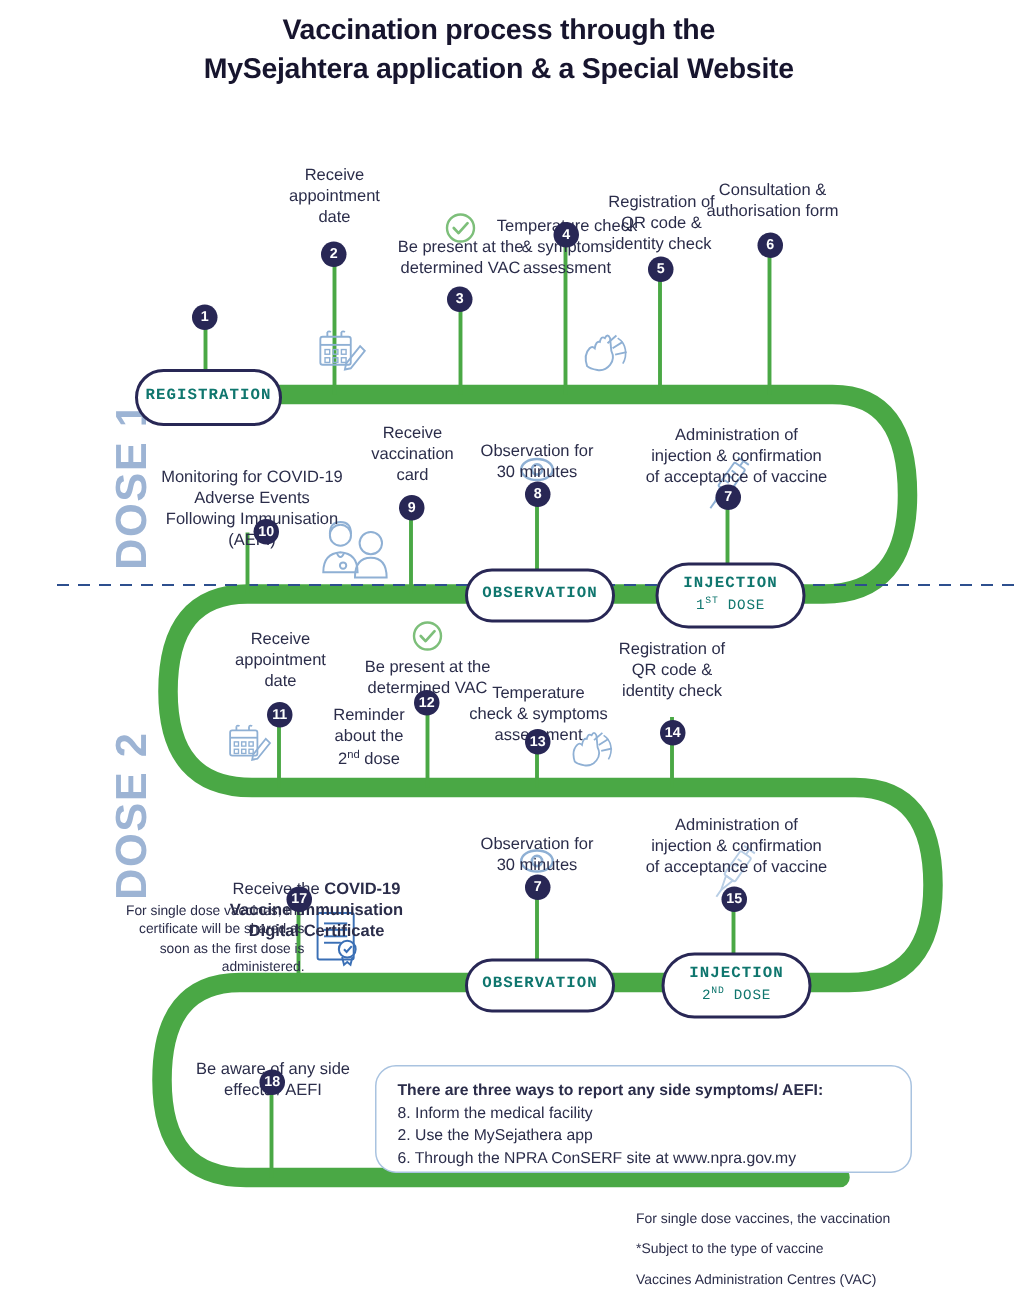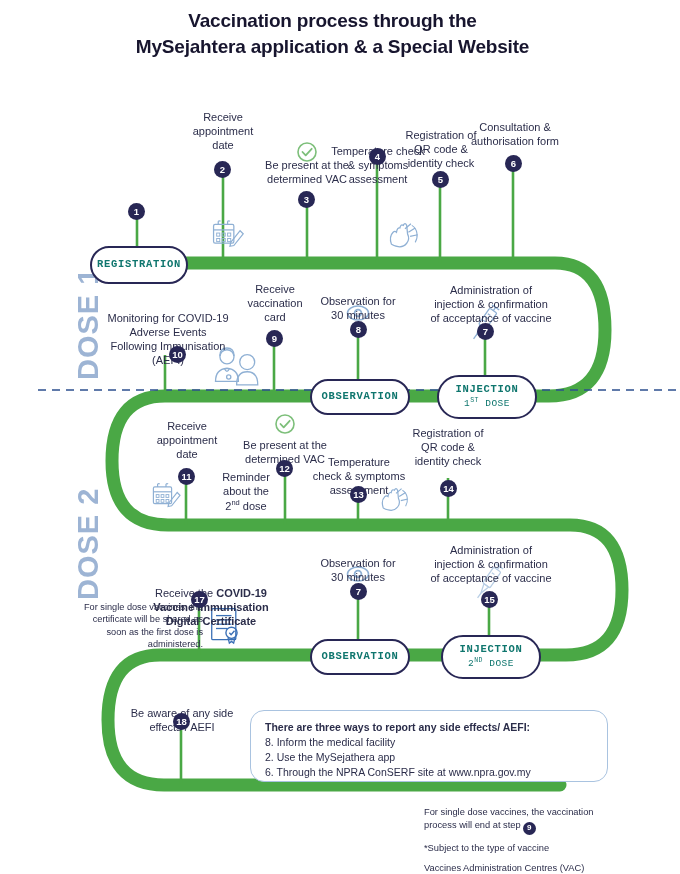--- a/index.html
+++ b/index.html
@@ -345,26 +345,25 @@
   <div class="pill" style="left:441px;top:635px;width:96px;height:40px;">
     <div class="l1">INJECTION</div>
     <div class="l2"><span>2</span><sup>ND</sup><span> DOSE</span></div>
   </div>
 
   <div class="cap" style="left:118px;top:706px;width:128px;">Be aware of any side
 effects / AEFI</div>
   <div class="pin" style="left:173px;top:713px;">18</div>
 
   <div class="reportbox" style="left:250px;top:710px;width:358px;height:72px;">
-    <div class="hd">There are three ways to report any side effects/ AEFI:</div>
+    <div class="hd">There are three ways to report any side symptoms/ AEFI:</div>
     <div class="li">8.  Inform the medical facility</div>
     <div class="li">2. Use the MySejathera app</div>
     <div class="li">6. Through the NPRA ConSERF site at www.npra.gov.my</div>
   </div>
 
   <div class="footnote" style="left:424px;top:806px;width:200px;">
     <div><span>For single dose vaccines, the vaccination</span></div>
-    <div><span>process will end at step</span><span class="footpin">9</span></div>
     <div style="margin-top:7px;">*Subject to the type of vaccine</div>
     <div style="margin-top:7px;">Vaccines Administration Centres (VAC)</div>
   </div>
 
 </div>
 
 </body></html>

